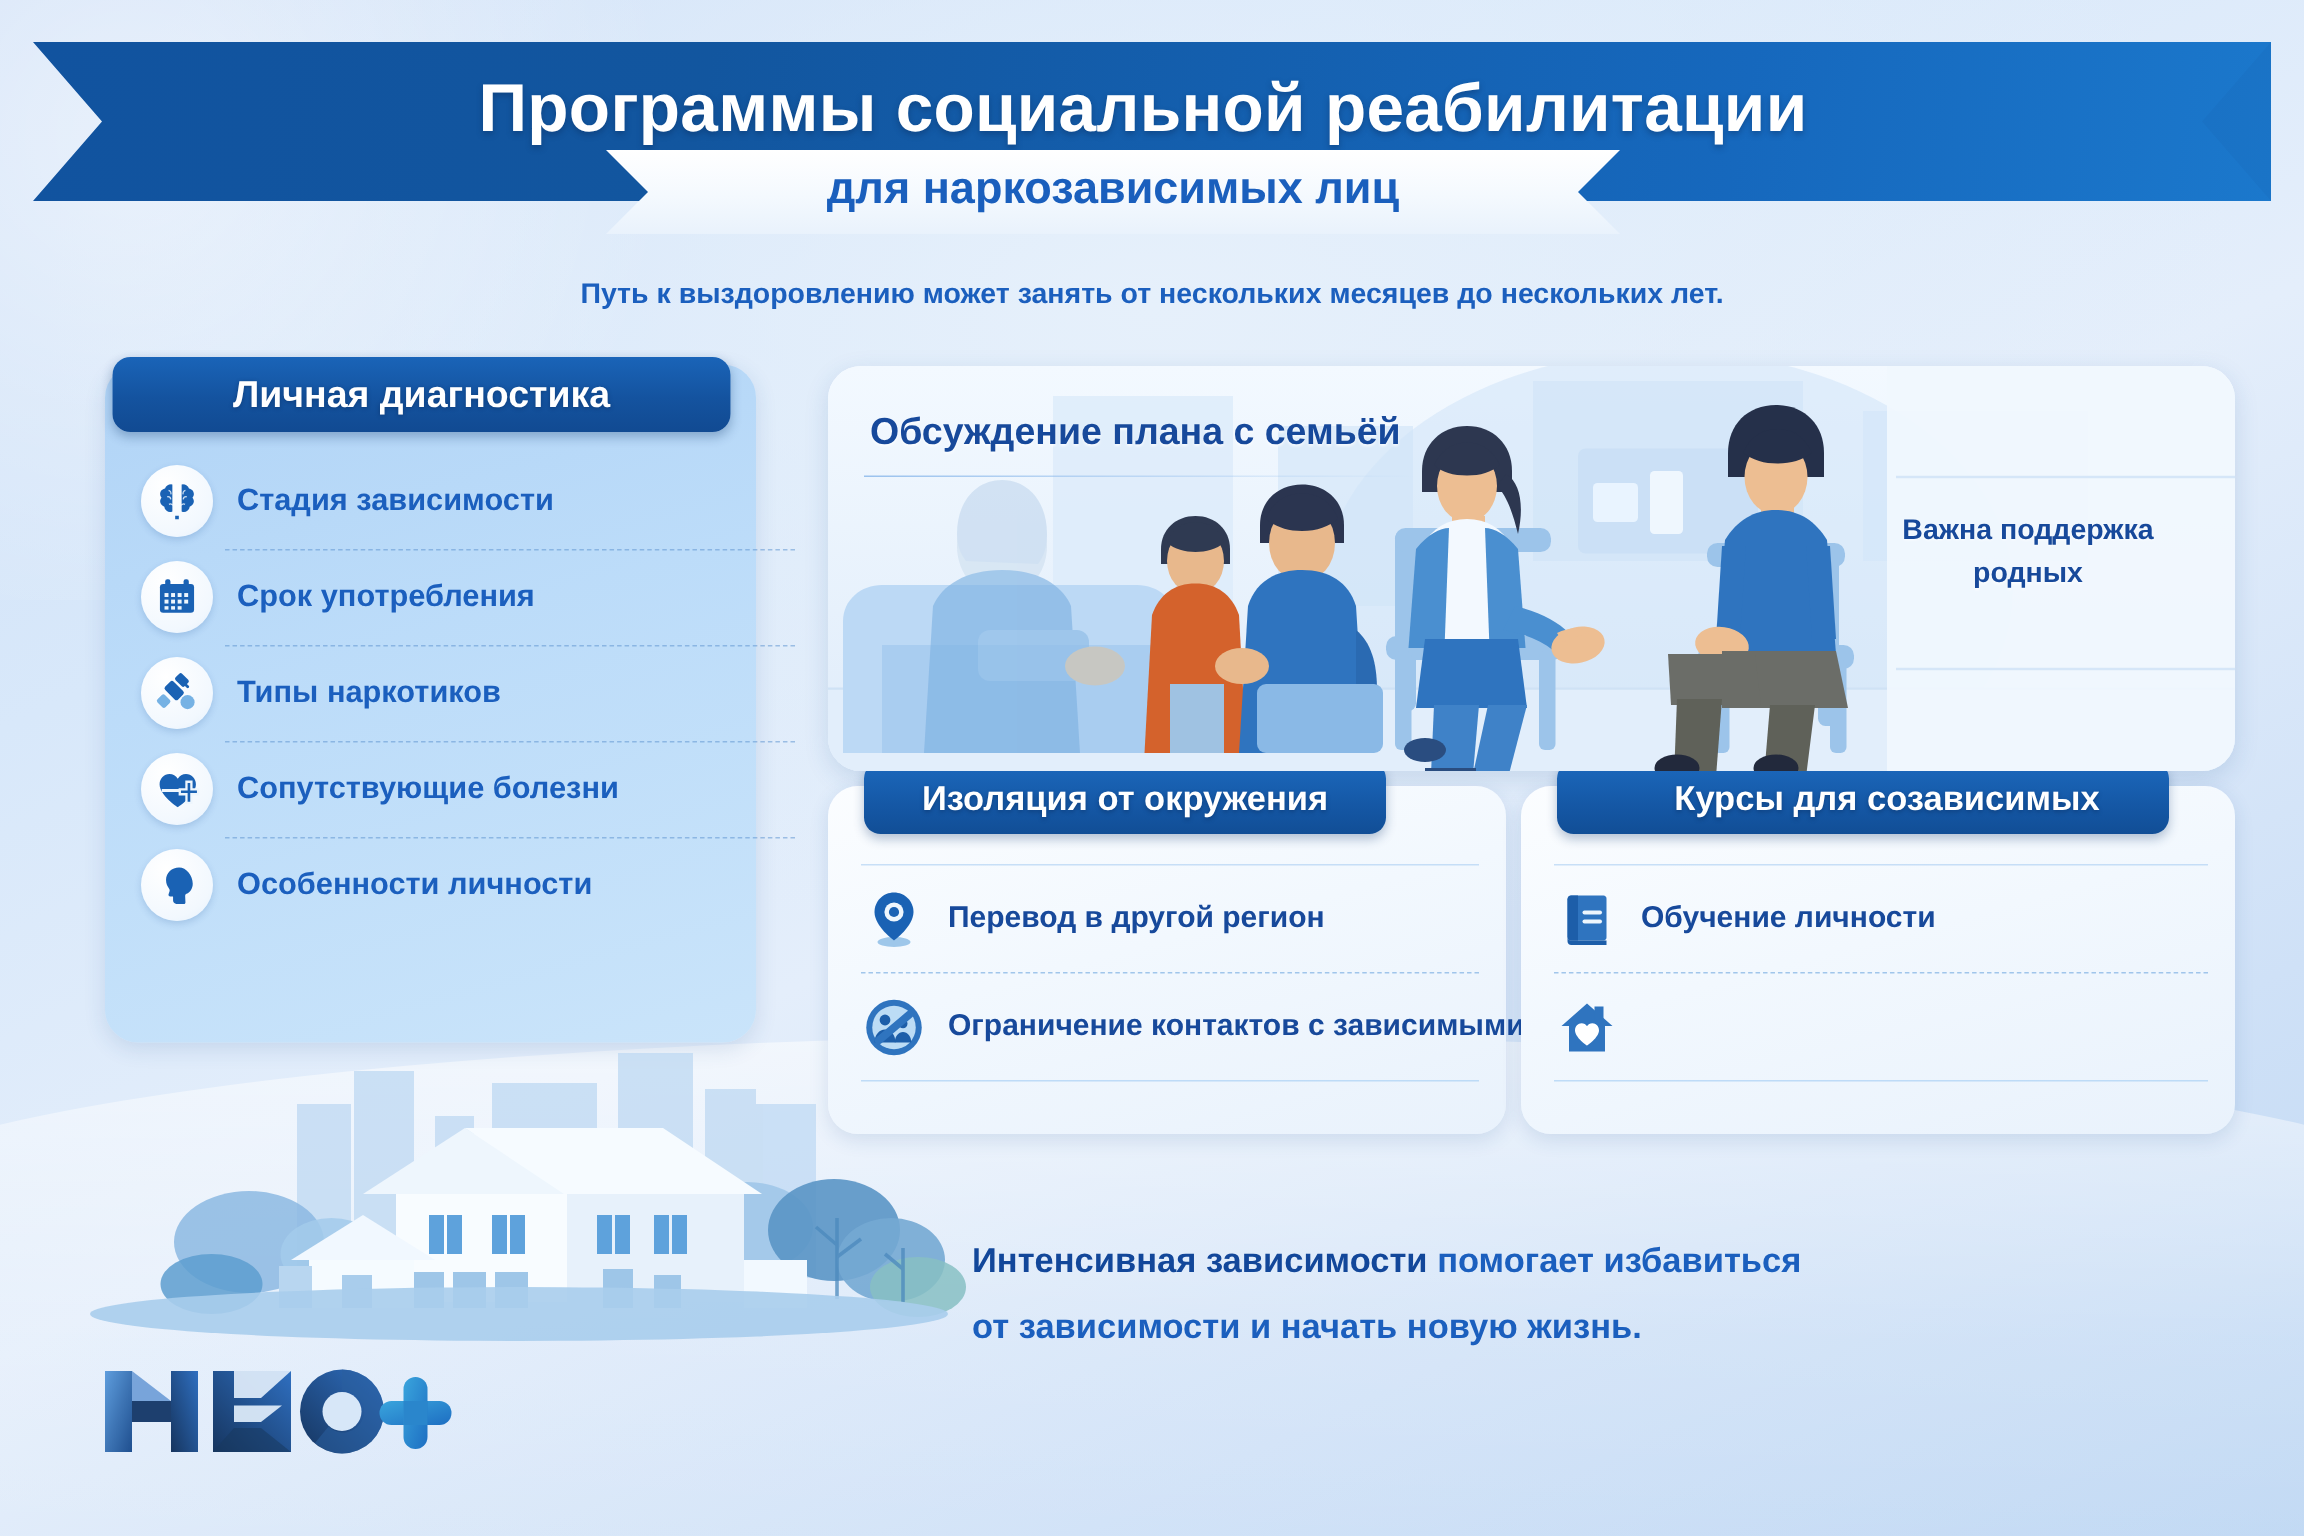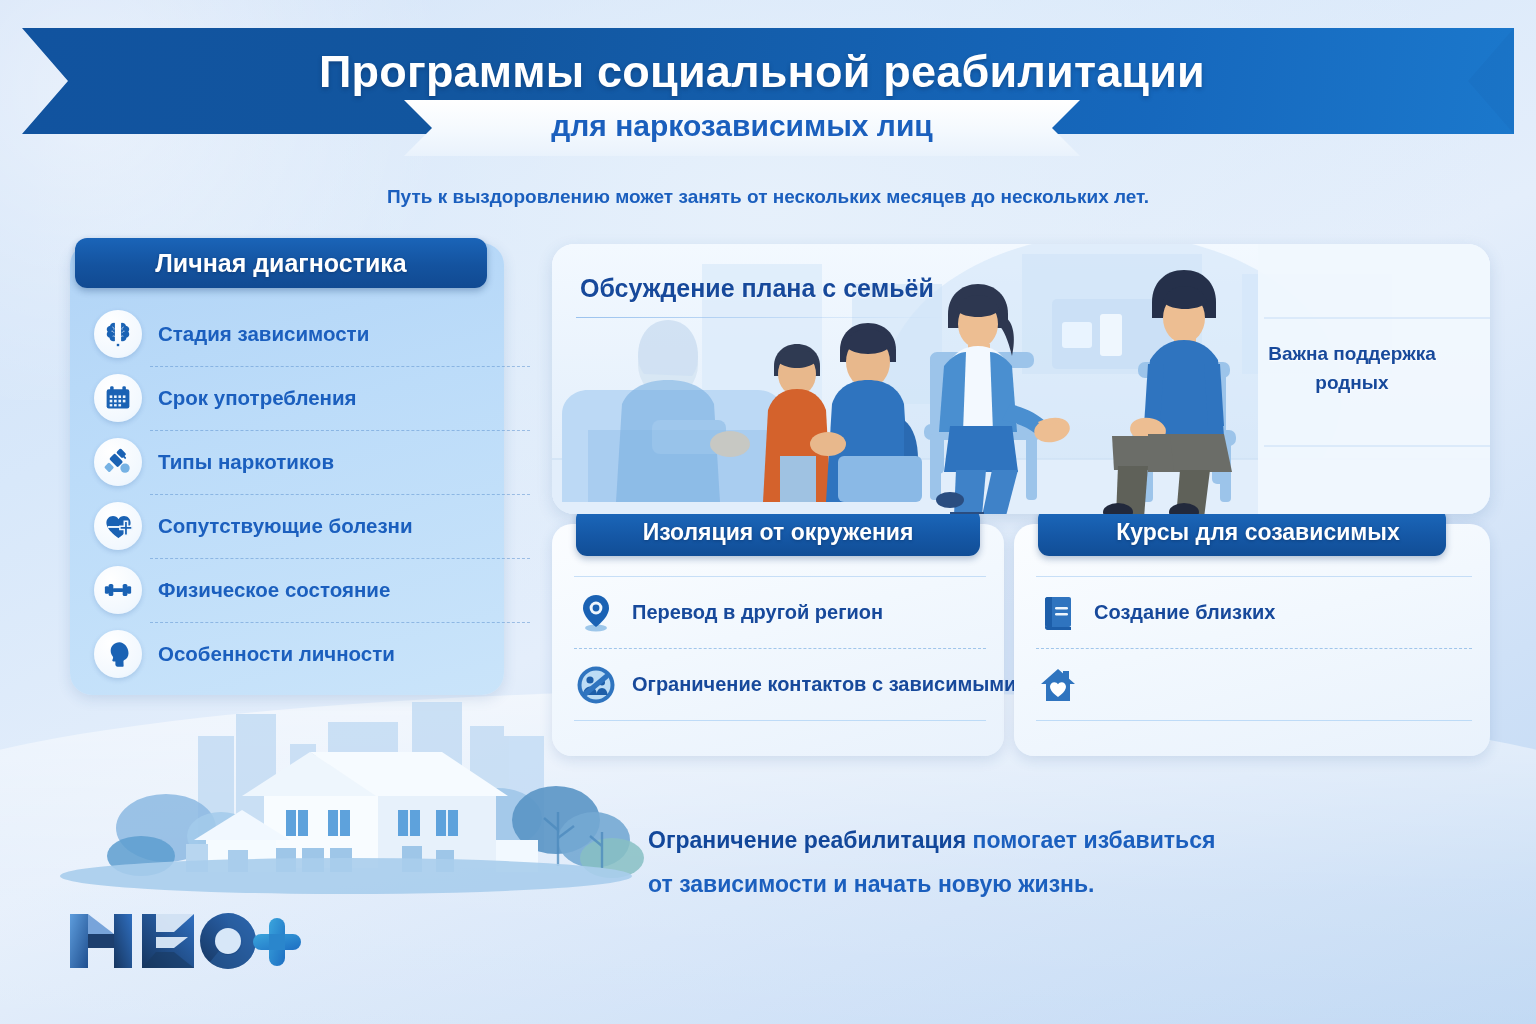--- a/index.html
+++ b/index.html
@@ -209,21 +209,21 @@
     border-radius: 20px;
     background: linear-gradient(165deg, #fbfdff 0%, #f2f8fe 46%, #e9f2fc 100%);
     box-shadow: 0 4px 13px rgba(34,85,150,0.14);
   }
   #card-isolation { left: 552px; }
   #card-courses   { left: 1014px; width: 476px; }
 
   .mini-chip {
     position: absolute;
     left: 24px; top: -16px;
-    width: 404px; height: 48px;
+    width: 348px; height: 48px;
     border-radius: 11px;
     background: linear-gradient(180deg, #1c69bd 0%, #1558a6 58%, #114e96 100%);
     box-shadow: 0 3px 7px rgba(16,55,110,0.3);
     display: flex; align-items: center; justify-content: center;
   }
   #card-courses .mini-chip { width: 408px; padding-left: 32px; }
   .mini-chip span {
     color: #fff;
     font-size: 23px;
     font-weight: bold;
@@ -372,32 +372,20 @@
       <div class="icon-bubble">
         <svg width="31" height="31" viewBox="0 0 32 32" aria-hidden="true">
           <path d="M16 28S3.5 20 3.5 12.2C3.5 8.2 6.6 5.2 10.3 5.2c2.4 0 4.5 1.3 5.7 3.2 1.2-1.9 3.3-3.2 5.7-3.2 3.7 0 6.8 3 6.8 7 C28.5 20 16 28 16 28z" fill="#1a62b4"></path>
           <path d="M5 16.5h22" stroke="#eef6fd" stroke-width="2" fill="none"></path>
           <path d="M22 10.5h3.4v5.2H30v3.4h-4.6V25H22v-5.9h-4.6v-3.4H22z" fill="#1a62b4" stroke="#eef6fd" stroke-width="1.6"></path>
         </svg>
       </div>
       <div class="diag-label">Сопутствующие болезни</div>
     </div>
 
-    <div class="diag-row">
-      <div class="icon-bubble">
-        <svg width="30" height="30" viewBox="0 0 32 32" fill="#1a62b4" aria-hidden="true">
-          <rect x="2" y="12" width="4.5" height="8" rx="1.4"></rect>
-          <rect x="6" y="9.5" width="5" height="13" rx="1.8"></rect>
-          <rect x="10.5" y="14" width="11" height="4" rx="1"></rect>
-          <rect x="21" y="9.5" width="5" height="13" rx="1.8"></rect>
-          <rect x="25.5" y="12" width="4.5" height="8" rx="1.4"></rect>
-        </svg>
-      </div>
-      <div class="diag-label">Физическое состояние</div>
-    </div>
 
     <div class="diag-row">
       <div class="icon-bubble">
         <svg width="30" height="30" viewBox="0 0 32 32" fill="#1a62b4" aria-hidden="true">
           <path d="M17.5 3.5c-5.2 0-9.3 3.9-9.3 8.9 0 2.7 1.1 4.6 2.1 6 .5.8.6 1.3.4 2l-.7 2.1c-.3.8.3 1.6 1.2 1.6h2v3c0 1.3 1 2.4 2.4 2.4h5.4c.6 0 1-.5 1-1.1l-.2-4.6c0-.7.4-1.2 1-1.5 2.6-1.2 4.4-3.8 4.4-7.2 0-6-4.6-11.6-9.7-11.6z"></path>
         </svg>
       </div>
       <div class="diag-label">Особенности личности</div>
     </div>
 
@@ -566,21 +554,21 @@
       <div class="mini-row">
         <div class="mini-icon">
           <svg width="34" height="36" viewBox="0 0 34 36" aria-hidden="true">
             <path d="M4 4.5c0-1.4 1.1-2.5 2.5-2.5H28c1.1 0 2 .9 2 2v26c0 1.1-.9 2-2 2H6.5C5.1 32 4 30.9 4 29.5z" fill="#2f74bf"></path>
             <path d="M4 4.5c0-1.4 1.1-2.5 2.5-2.5H11v30H6.5C5.1 32 4 30.9 4 29.5z" fill="#1d5ea9"></path>
             <rect x="14" y="12" width="13" height="2.6" rx="1.3" fill="#eef6fd"></rect>
             <rect x="14" y="18" width="13" height="2.6" rx="1.3" fill="#eef6fd"></rect>
             <path d="M4 29.5C4 30.9 5.1 32 6.5 32H30v3H6.5C5.1 35 4 33.9 4 32.5z" fill="#1d5ea9"></path>
           </svg>
         </div>
-        <div class="mini-label">Создание близких</div>
+        <div class="mini-label">Обучение личности</div>
       </div>
 
       <div class="mini-row dashed">
         <div class="mini-icon">
           <svg width="38" height="36" viewBox="0 0 38 36" aria-hidden="true">
             <path d="M19 2 2 17h5v17h24V17h5z" fill="#2f74bf"></path>
             <rect x="24" y="4" width="6" height="9" fill="#2f74bf"></rect>
             <path d="M19 30s-8-5.2-8-10.2c0-2.6 2-4.6 4.4-4.6 1.5 0 2.9.8 3.6 2 .7-1.2 2.1-2 3.6-2 2.4 0 4.4 2 4.4 4.6C27 24.8 19 30 19 30z" fill="#ffffff"></path>
           </svg>
         </div>
@@ -644,21 +632,21 @@
     <rect x="160" y="140" width="70" height="32" fill="#f5fbff"></rect>
     <rect x="182" y="150" width="20" height="22" fill="#a9cdec"></rect>
     <rect x="140" y="144" width="22" height="28" fill="#b8d6f0"></rect>
     <rect x="450" y="140" width="42" height="32" fill="#f2f9ff"></rect>
 
     <ellipse cx="300" cy="176" rx="286" ry="18" fill="#a9cdec" opacity="0.9"></ellipse>
   </svg>
 
   <div class="footer-text">
     <div>
-      <b>Ограничение реабилитация</b><span> помогает избавиться</span>
+      <b>Интенсивная зависимости</b><span> помогает избавиться</span>
     </div>
     <div>от зависимости и начать новую жизнь.</div>
   </div>
 
   <svg class="logo" viewBox="0 0 240 66">
     <defs>
       <linearGradient id="gA" x1="0" y1="0" x2="1" y2="1">
         <stop offset="0%" stop-color="#5e9ddd"></stop>
           <stop offset="100%" stop-color="#1f4f8f"></stop>
       </linearGradient>

